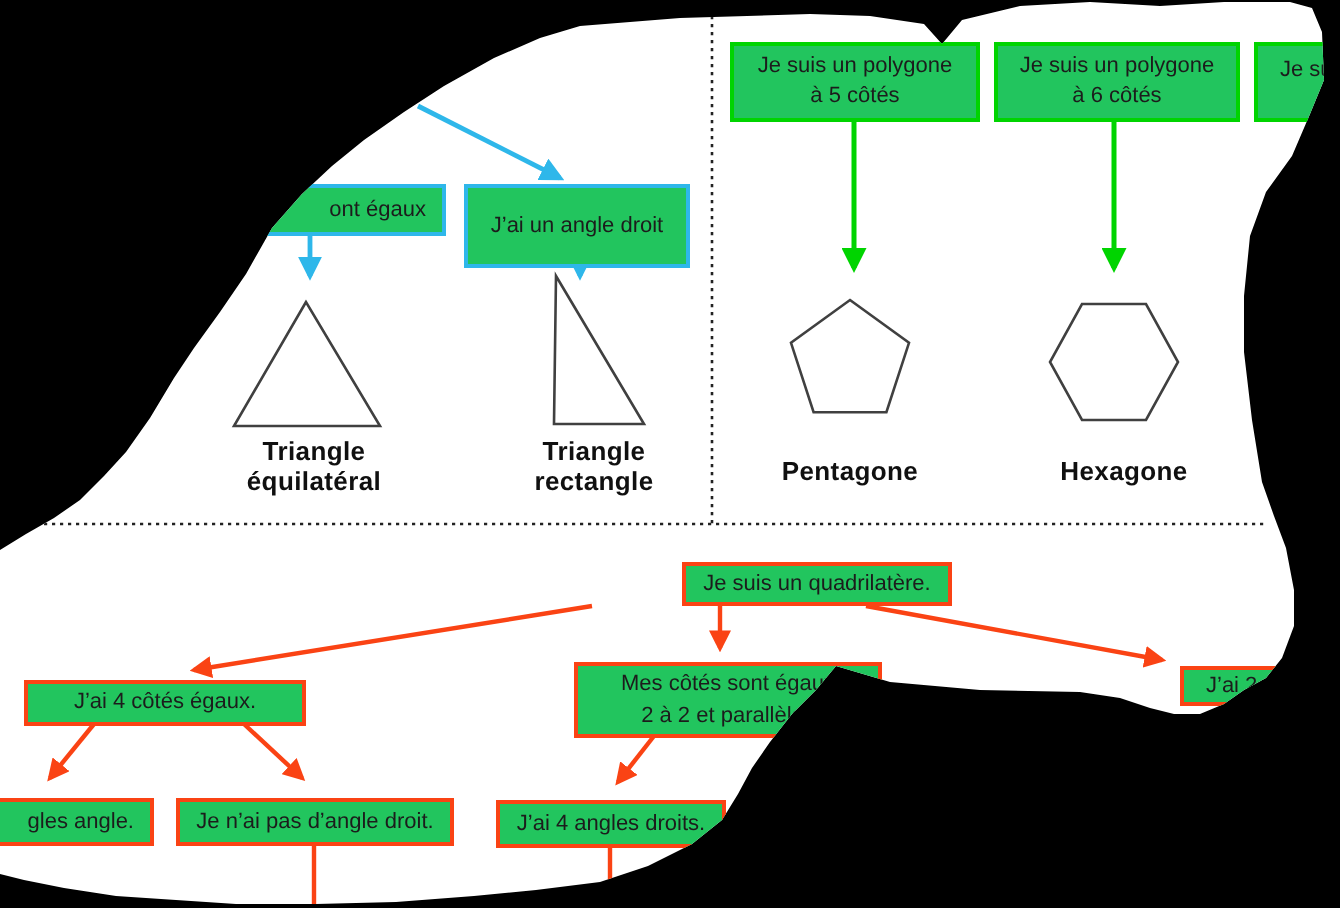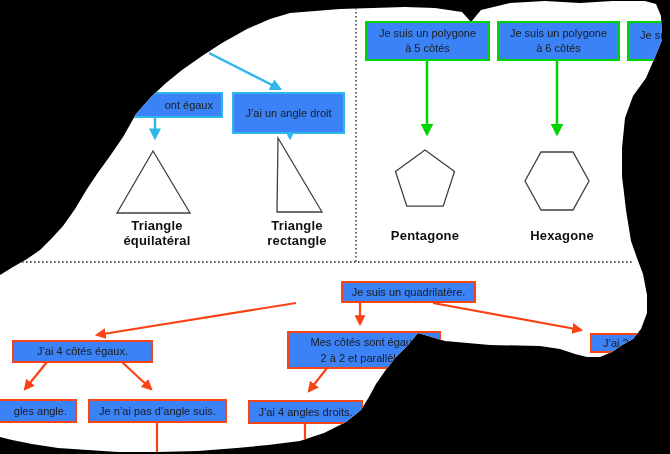--- a/index.html
+++ b/index.html
@@ -8,21 +8,21 @@
   .blob{position:absolute;inset:0;background:#fff;
         clip-path:path('M290,13 L340,9 L405,7 L435,8 L462,12 L471,22 L481,10 L510,3 L545,1 L580,3 L612,1 L645,1 L656,4 L661,16 L662,40 L655,57 L646,78 L633,96 L625,118 L622,148 L622,176 L626,210 L631,241 L637,258 L643,274 L647,295 L647,313 L641,329 L633,339 L622,345 L612,352 L600,357 L587,357 L575,354 L560,349 L540,346 L490,345 L445,341 L418,333 L408,345 L396,357 L385,371 L376,384 L369,397 L361,410 L346,422 L324,433 L300,441 L268,445 L237,448 L198,451 L158,452 L118,452 L88,450 L58,448 L32,444 L12,440 L0,437 L0,275 L13,267 L27,259 L40,250 L52,238 L63,226 L75,209 L87,189 L97,174 L110,156 L123,137 L136,114 L151,97 L166,83 L182,70 L202,56 L222,43 L247,29 L270,19 Z');}
   svg.layer{position:absolute;left:0;top:0;}
   .stroke-cyan{stroke:var(--cyan);}   .fill-cyan{fill:var(--cyan);}
   .stroke-green{stroke:var(--green);} .fill-green{fill:var(--green);}
   .stroke-red{stroke:var(--red);}     .fill-red{fill:var(--red);}
   .stroke-shape{stroke:var(--shape_outline);fill:none;}
   .dotted{stroke:var(--dotted);stroke-width:1.3;stroke-dasharray:1.6 2.4;}
   .box{position:absolute;box-sizing:border-box;display:flex;align-items:center;
        justify-content:center;text-align:center;font-size:11px;color:#1c1c1c;
-       background:#3b82f6;line-height:13px;}
+       background:#22c55e;line-height:13px;}
   .box.cyan{border:2px solid var(--cyan);}
   .box.green{border:2.5px solid var(--green);flex-direction:column;line-height:15px;}
   .box.red{border:2px solid var(--red);}
   .box.alignR{justify-content:flex-end;padding-right:8px;}
   .box.alignL{justify-content:flex-start;padding-left:11px;}
   .shape-label{position:absolute;width:130px;text-align:center;font-weight:700;
                font-size:13px;line-height:15px;color:#101010;letter-spacing:.2px;}
   .twoLine{flex-direction:column;line-height:16px;}
 </style>
 </head>
@@ -114,20 +114,20 @@
       <span>Mes côtés sont égaux</span>
       <span>2 à 2 et parallèles</span>
     </div>
     <div class="box red alignL" style="left:590px;top:333px;width:80px;height:20px;">
       <span>J’ai 2</span>
     </div>
     <div class="box red alignR" style="left:-35px;top:399px;width:112px;height:24px;">
       <span>gles angle.</span>
     </div>
     <div class="box red" style="left:88px;top:399px;width:139px;height:24px;">
-      <span>Je n’ai pas d’angle suis.</span>
+      <span>Je n’ai pas d’angle droit.</span>
     </div>
     <div class="box red" style="left:248px;top:400px;width:115px;height:24px;">
       <span>J’ai 4 angles droits.</span>
     </div>
 
   </div>
 </div>
 
 </body></html>

